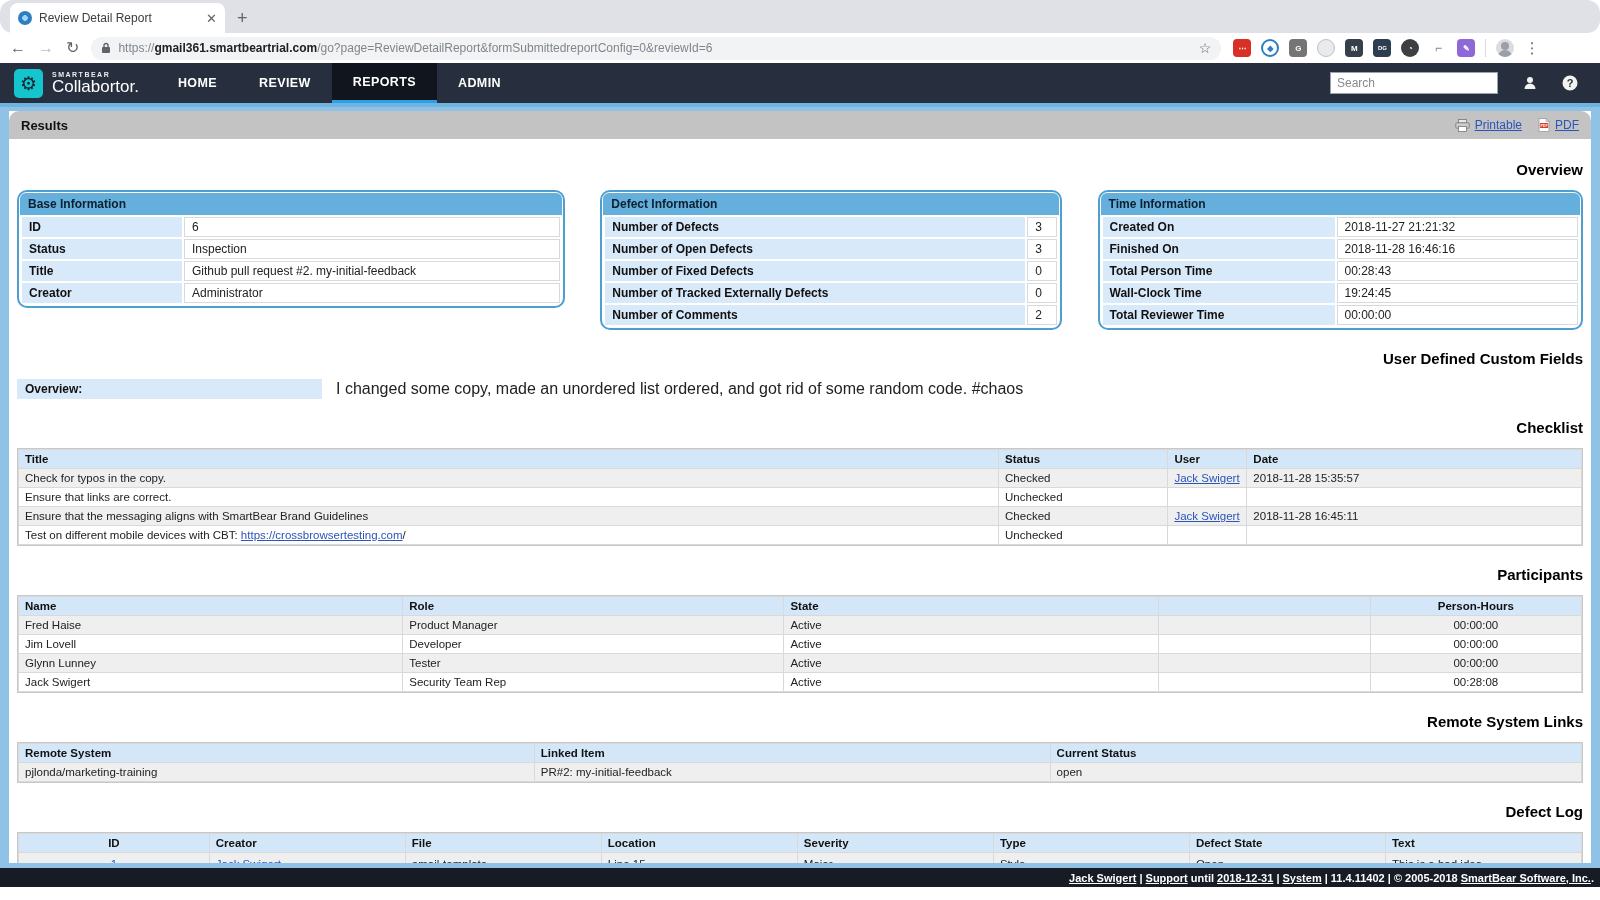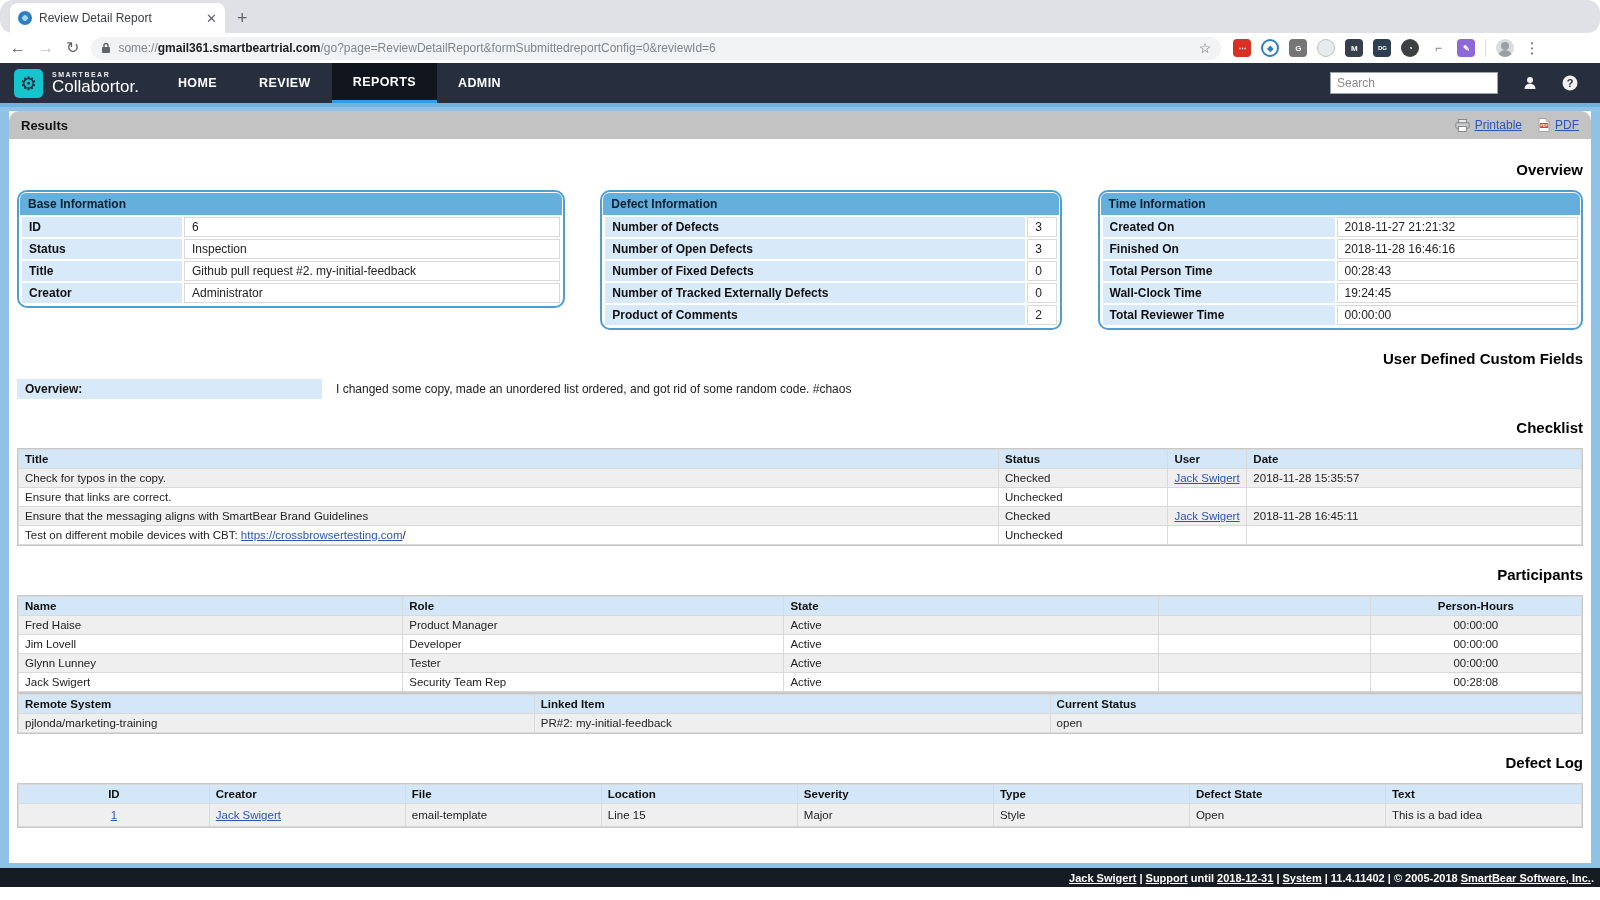--- a/index.html
+++ b/index.html
@@ -78,21 +78,21 @@
   .info-card td.val { background:#fff; border:1px solid #D9D9D9; color:#222; }
   .card-base { width:35%; } .card-defect { width:29.5%; } .card-time { width:31%; }
   .card-base td.lbl { width:160px; }
   .card-defect td.val { width:30px; }
   .card-time td.lbl { width:49%; }
 
   
   .cf-row { display:flex; align-items:center; }
   .cf-label { width:305px; background:#D8E9FA; font-size:12px; font-weight:bold;
     padding:3px 8px; color:#111; }
-  .cf-value { font-size:12px; color:#222; margin-left:14px; }
+  .cf-value { font-size:16px; color:#222; margin-left:14px; }
 
   
   table.tbl { width:100%; border-collapse:separate; border-spacing:1px; background:#D9D9D9;
     border:1px solid #C8C8C8; }
   table.tbl th { background:#D3E7F8; font-size:11.5px; font-weight:bold; color:#111;
     text-align:left; padding:3px 6px; }
   table.tbl td { font-size:11.5px; color:#222; padding:3px 6px; background:#fff; }
   table.tbl tr.odd td { background:#EFEFEF; }
   table.tbl .num { text-align:center; }
   table.dlog td { padding:5px 6px; }
@@ -128,21 +128,21 @@
 
 <div class="toolbar">
   <span class="navbtn">←</span>
   <span class="navbtn fwd">→</span>
   <span class="navbtn">↻</span>
   <div class="omnibox">
     <svg class="lock-svg" width="10" height="12" viewBox="0 0 10 12">
       <rect x="1" y="5" width="8" height="6" rx="1" fill="#5F6368"></rect>
       <path d="M3 5 V3.5 a2 2 0 0 1 4 0 V5" fill="none" stroke="#5F6368" stroke-width="1.4"></path>
     </svg>
-    <span class="url"><span>some://</span><b>gmail361.smartbeartrial.com</b><span>/go?page=ReviewDetailReport&amp;formSubmittedreportConfig=0&amp;reviewId=6</span></span>
+    <span class="url"><span>https://</span><b>gmail361.smartbeartrial.com</b><span>/go?page=ReviewDetailReport&amp;formSubmittedreportConfig=0&amp;reviewId=6</span></span>
     <span class="star">☆</span>
   </div>
   <div class="extrow">
     <span class="ext" style="background:#D93025;">⋯</span>
     <span class="ext round" style="background:#fff;border:2px solid #2E7FC2;color:#2E7FC2;">◆</span>
     <span class="ext" style="background:#757575;">G</span>
     <span class="ext round" style="background:#E8EAED;border:1px solid #BDC1C6;"></span>
     <span class="ext" style="background:#37404A;">M</span>
     <span class="ext" style="background:#2C3E50;font-size:6px;">DG</span>
     <span class="ext round" style="background:#3C4043;">◔</span>
@@ -257,21 +257,21 @@
               </tr>
           <tr>
             <td class="lbl">Number of Fixed Defects</td>
             <td class="val">0</td>
               </tr>
           <tr>
             <td class="lbl">Number of Tracked Externally Defects</td>
             <td class="val">0</td>
               </tr>
           <tr>
-            <td class="lbl">Product of Comments</td>
+            <td class="lbl">Number of Comments</td>
             <td class="val">2</td>
               </tr>
         </tbody>
           </table>
       </div>
 
       <div class="info-card card-time">
         <div class="hdr">Time Information</div>
         <table>
           <tbody>
@@ -376,20 +376,21 @@
       <tr>
         <td>Jack Swigert</td>
         <td>Security Team Rep</td>
         <td>Active</td>
         <td></td>
         <td class="num">00:28:08</td>
       </tr>
     </tbody>
       </table>
 
+    <h2 class="sect">Remote System Links</h2>
     <table class="tbl">
       <tbody>
           <tr>
         <th class="w-rs">Remote System</th>
         <th class="w-li">Linked Item</th>
         <th class="w-cs">Current Status</th>
       </tr>
       <tr class="odd">
         <td>pjlonda/marketing-training</td>
         <td>PR#2: my-initial-feedback</td>

